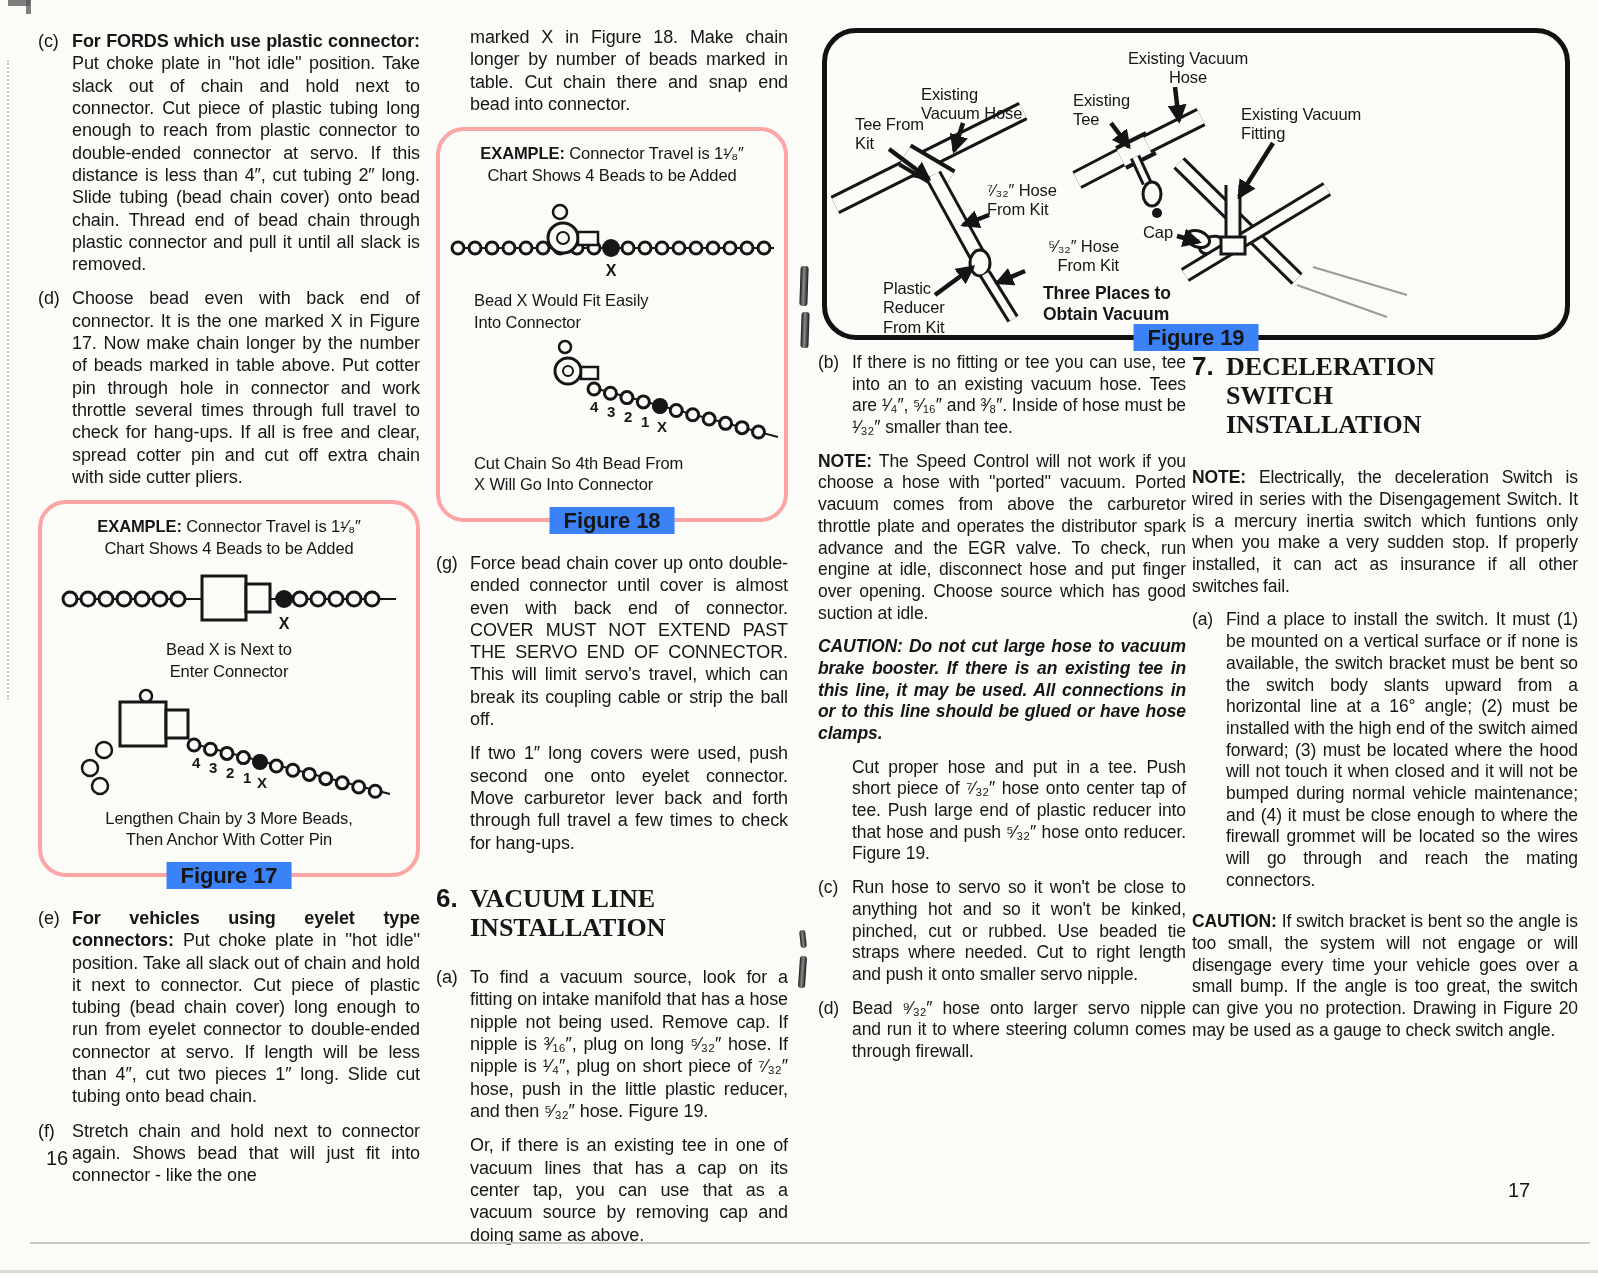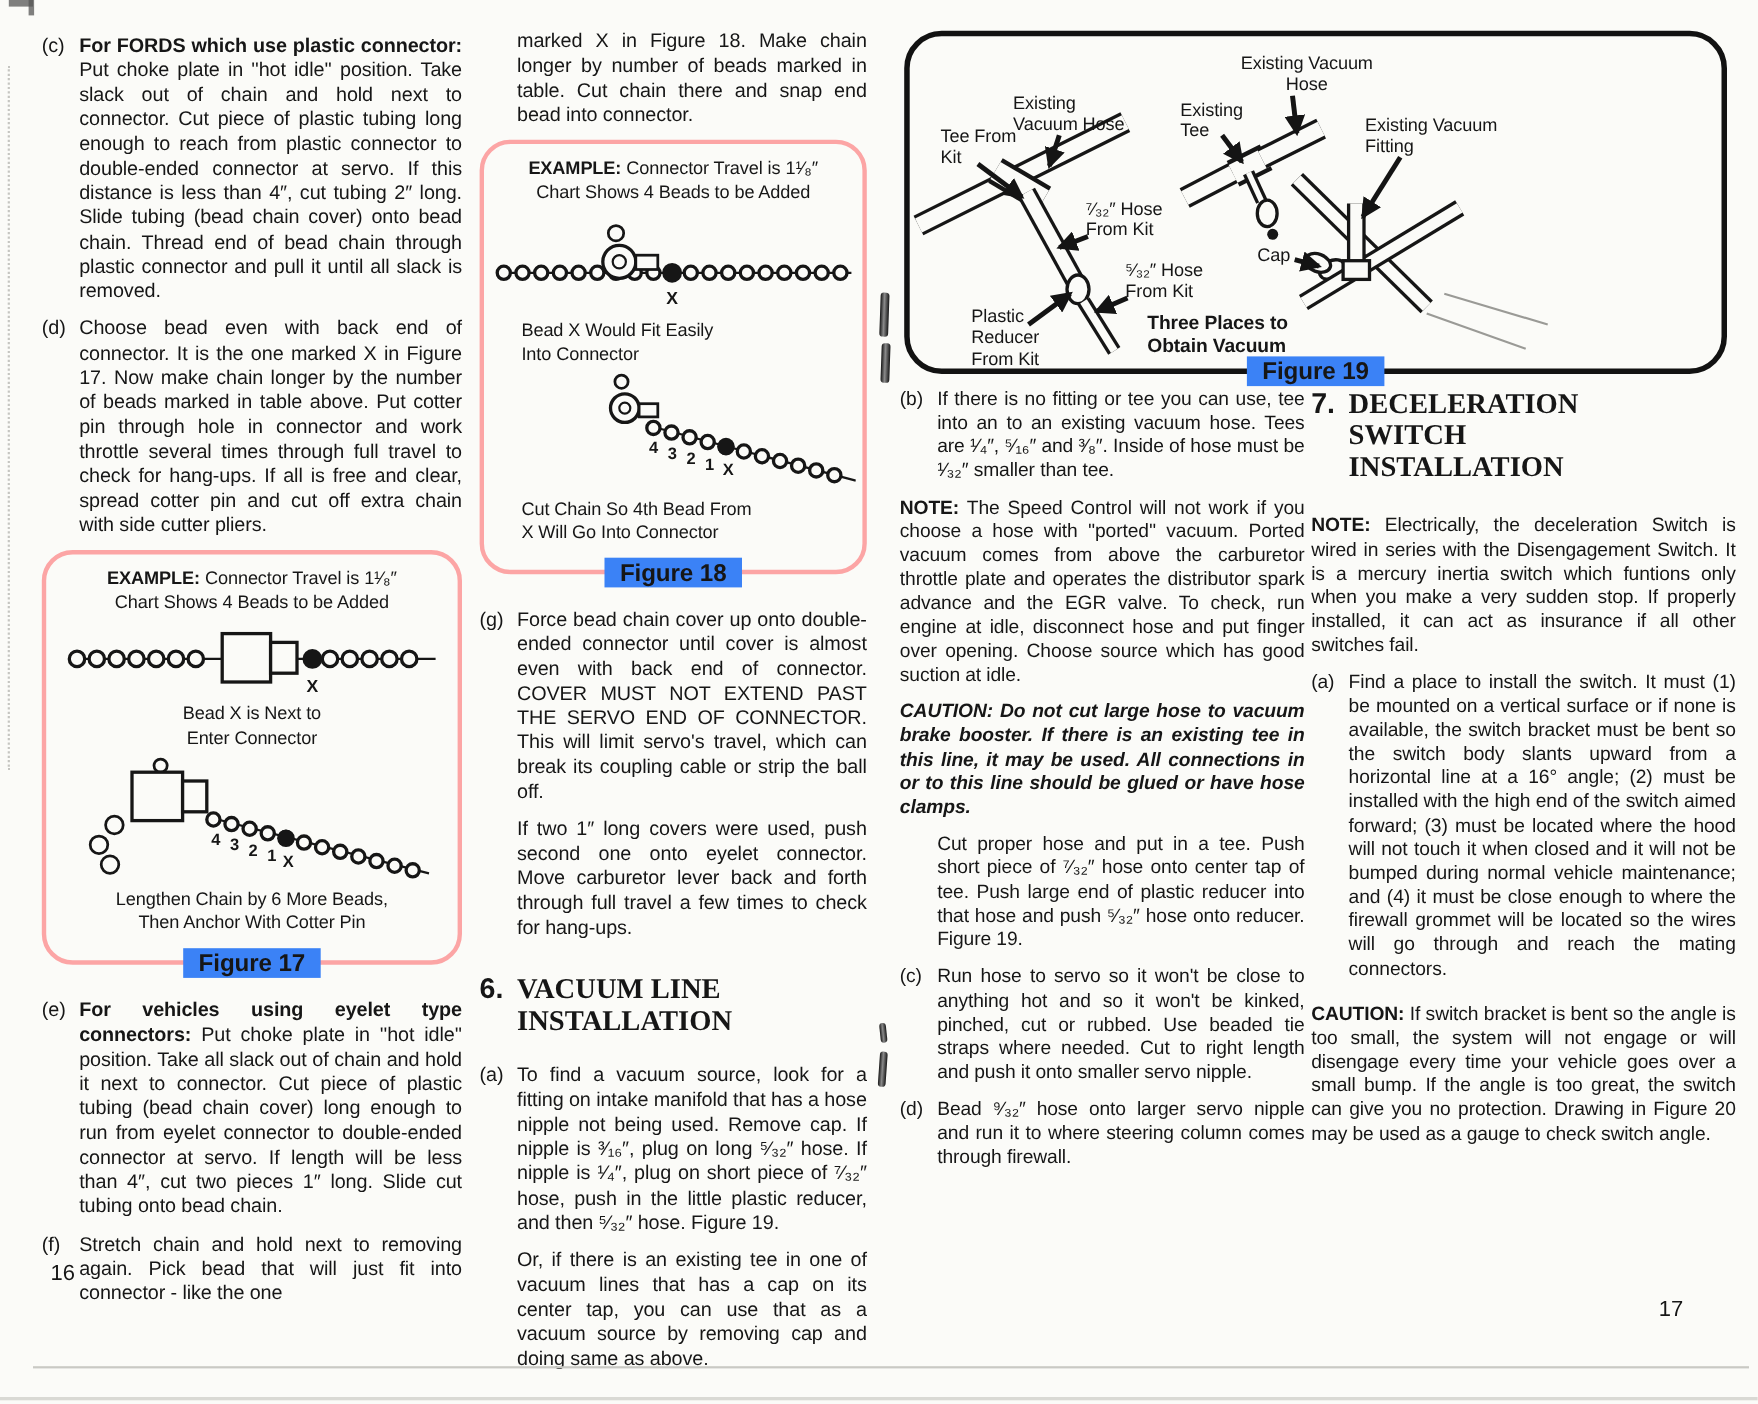--- a/index.html
+++ b/index.html
@@ -89,32 +89,32 @@
       <line x1="134" y1="57" x2="334" y2="108" stroke="#161616" stroke-width="2"></line>
       <line x1="138" y1="59" x2="330" y2="108" stroke="#161616" stroke-width="15" stroke-linecap="round" stroke-dasharray="0 17"></line>
       <line x1="138" y1="59" x2="330" y2="108" stroke="#fbfbf8" stroke-width="9" stroke-linecap="round" stroke-dasharray="0 17"></line>
       <circle cx="204" cy="76" r="8" fill="#161616"></circle>
       <text x="136" y="82" font-size="15" font-weight="bold" fill="#161616">4</text>
       <text x="153" y="87" font-size="15" font-weight="bold" fill="#161616">3</text>
       <text x="170" y="92" font-size="15" font-weight="bold" fill="#161616">2</text>
       <text x="187" y="97" font-size="15" font-weight="bold" fill="#161616">1</text>
       <text x="201" y="102" font-size="15" font-weight="bold" fill="#161616">X</text>
     </svg>
-    <div class="figsub"><span>Lengthen Chain by 6 More Beads,</span><br><span>Then Anchor With Cotter Pin</span></div>
+    <div class="figsub"><span>Lengthen Chain by 3 More Beads,</span><br><span>Then Anchor With Cotter Pin</span></div>
     <div class="figcap">Figure 17</div>
   </div>
 
   <div class="li">
     <span class="tag">(e)</span>
     <p class="body" style="margin:0"><b class="lead">For vehicles using eyelet type connectors:</b> <span>Put choke plate in ''hot idle'' position. Take all slack out of chain and hold it next to connector. Cut piece of plastic tubing (bead chain cover) long enough to run from eyelet connector to double-ended connector at servo. If length will be less than 4″, cut two pieces 1″ long. Slide cut tubing onto bead chain.</span></p>
   </div>
 
   <div class="li">
     <span class="tag">(f)</span>
-    <p class="body" style="margin:0">Stretch chain and hold next to removing again. Pick bead that will just fit into connector - like the one</p>
+    <p class="body" style="margin:0">Stretch chain and hold next to connector again. Shows bead that will just fit into connector - like the one</p>
   </div>
 </div>
 
 <div class="col" id="col2">
 
   <p class="cont">marked X in Figure 18. Make chain longer by number of beads marked in table. Cut chain there and snap end bead into connector.</p>
 
   <div class="figbox">
     <div class="figex"><b>EXAMPLE:</b> <span>Connector Travel is 1¹⁄₈″</span><br>
     <span>Chart Shows 4 Beads to be Added</span></div>
@@ -222,21 +222,21 @@
       <line x1="108" y1="262" x2="146" y2="234"></line>
       <line x1="284" y1="90" x2="302" y2="114"></line>
       <line x1="348" y1="54" x2="352" y2="88"></line>
       <line x1="446" y1="110" x2="412" y2="164"></line>
       <line x1="350" y1="203" x2="372" y2="209"></line>
     </g>
   </svg>
   <div class="flabel" style="left:28px;top:82px;width:78px;">Tee From Kit</div>
   <div class="flabel" style="left:94px;top:52px;width:116px;">Existing Vacuum Hose</div>
   <div class="flabel" style="left:160px;top:148px;width:96px;">⁷⁄₃₂″ Hose From Kit</div>
-  <div class="flabel" style="left:196px;top:204px;width:96px;">⁵⁄₃₂″ Hose From Kit</div>
+  <div class="flabel" style="left:196px;top:204px;width:96px;text-align:right;">⁵⁄₃₂″ Hose From Kit</div>
   <div class="flabel" style="left:56px;top:246px;width:84px;">Plastic Reducer From Kit</div>
   <div class="flabel b" style="left:216px;top:250px;width:160px;">Three Places to Obtain Vacuum</div>
   <div class="flabel" style="left:246px;top:58px;width:72px;">Existing Tee</div>
   <div class="flabel ctr" style="left:286px;top:16px;width:150px;">Existing Vacuum Hose</div>
   <div class="flabel" style="left:414px;top:72px;width:130px;">Existing Vacuum Fitting</div>
   <div class="flabel" style="left:316px;top:190px;width:44px;">Cap</div>
   <div class="figcap">Figure 19</div>
 </div>
 
 <div class="col" id="col3">

